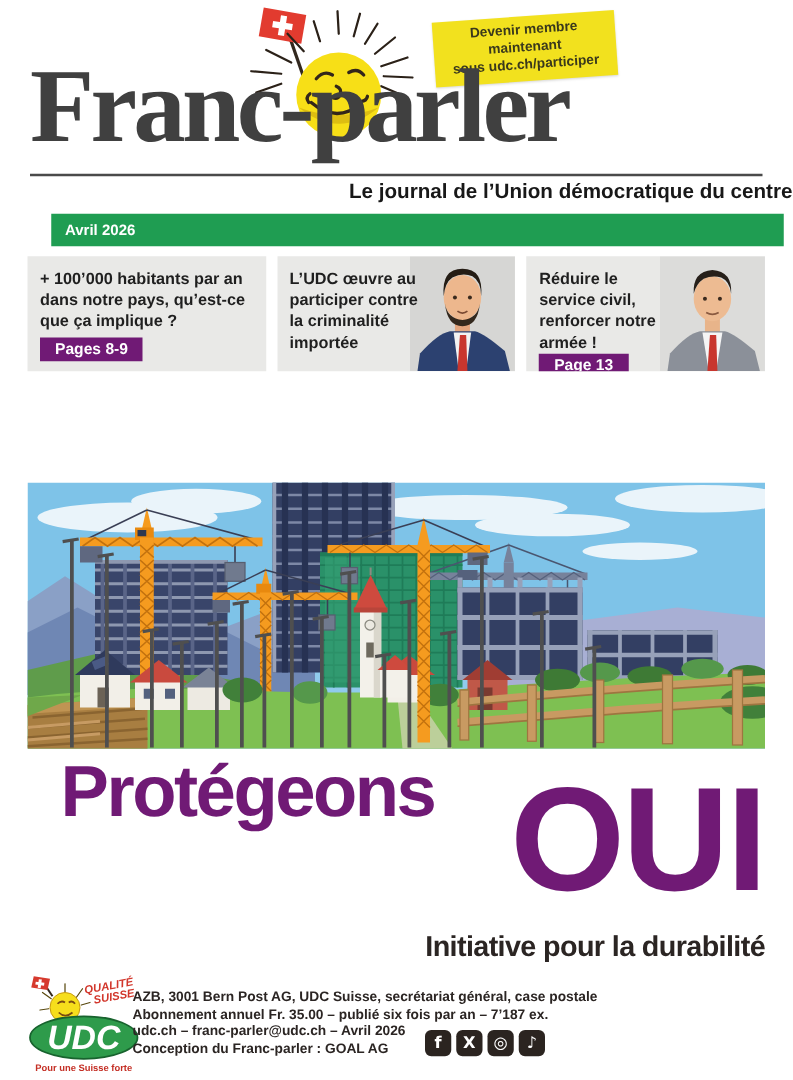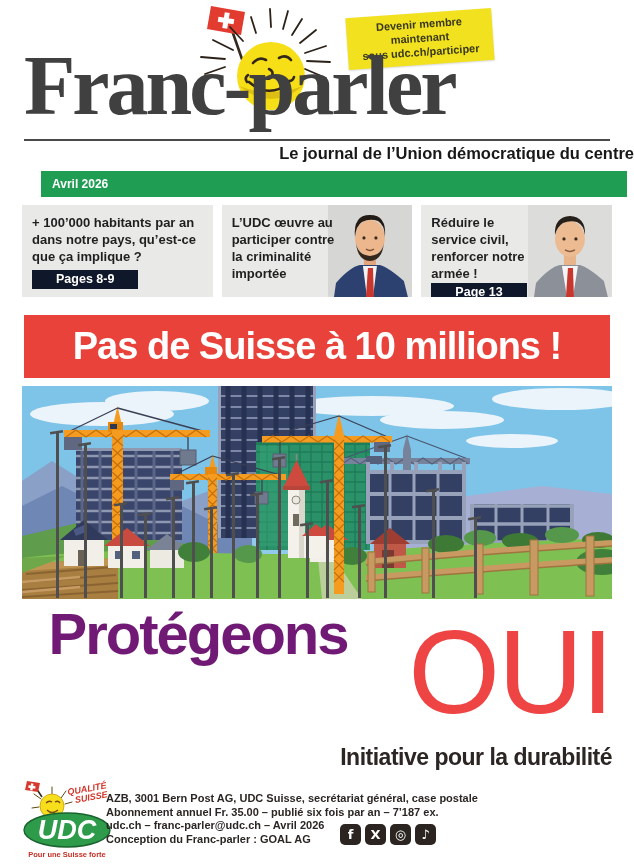--- a/index.html
+++ b/index.html
@@ -21,36 +21,36 @@
   
   .date-bar{position:absolute;left:41px;top:171px;width:586px;height:26px;background:#1F9D52;
     color:#fff;font-size:12px;font-weight:700;line-height:26px;padding-left:11px;box-sizing:border-box;}
 
   
   .teasers{position:absolute;left:22px;top:205px;width:590px;height:92px;display:flex;gap:9px;border-radius:17px;}
   .teaser{flex:1;background:#E9E9E7;position:relative;display:flex;flex-direction:column;
     padding:9px 9px 8px 10px;box-sizing:border-box;overflow:hidden;}
   .teaser-title{font-size:13px;font-weight:700;line-height:1.32;color:#1F1F1F;z-index:2;}
   .teaser.with-photo .teaser-title{width:60%;}
-  .teaser-badge{margin-top:auto;align-self:flex-start;background:#0f172a;color:#fff;
-    font-size:12.5px;font-weight:700;padding:2px 24px 3px;z-index:2;}
+  .teaser-badge{margin-top:auto;align-self:flex-start;background:#701a75;color:#fff;
+    font-size:12.5px;font-weight:700;padding:2px 12px 3px;z-index:2;}
   .teaser-photo{position:absolute;right:0;top:0;bottom:0;width:44%;z-index:1;}
 
   
   .banner{position:absolute;left:24px;top:315px;width:586px;height:63px;background:#E8423B;
     color:#fff;text-align:center;font-size:38px;font-weight:700;line-height:62px;letter-spacing:-1px;}
 
   
   .illus{position:absolute;left:22px;top:386px;width:590px;height:213px;}
 
   
   .campaign{position:absolute;left:22px;top:598px;width:590px;height:180px;}
   .headline{position:absolute;left:0;top:0;width:352px;text-align:center;
     color:#701a75;font-size:58px;font-weight:700;line-height:71px;letter-spacing:-2px;}
-  .vote{position:absolute;right:0;top:24px;color:#ef4444;font-size:118px;font-weight:400;
+  .vote{position:absolute;right:0;top:24px;color:#701a75;font-size:118px;font-weight:700;
     line-height:100px;letter-spacing:-2px;}
   .initiative{position:absolute;right:0;top:146px;color:#2B2523;font-size:23px;font-weight:700;letter-spacing:-0.5px;}
 
   
   .footer{position:absolute;left:22px;top:780px;width:590px;height:80px;}
   .footer-logo{position:absolute;left:0;top:0;}
   .footer-lines{position:absolute;left:84px;top:12px;font-size:11px;font-weight:700;
     color:#2B2523;line-height:13.5px;}
   .social{position:absolute;left:318px;top:44px;display:flex;gap:4px;}
   .social-btn{width:21px;height:21px;border-radius:5px;background:#2B2420;color:#fff;
@@ -139,21 +139,20 @@
         <polygon points="40,63 45,63 46,92 38,92" fill="#C8362E"></polygon>
         <ellipse cx="42" cy="34" rx="15" ry="18" fill="#EDBB92"></ellipse>
         <path d="M27 30 Q26 12 42 11 Q58 12 57 30 Q56 20 49 17 Q42 15 35 18 Q29 22 27 30 Z" fill="#27201A"></path>
         <circle cx="36" cy="34" r="1.6" fill="#3A2A1E"></circle>
           <circle cx="48" cy="34" r="1.6" fill="#3A2A1E"></circle>
         <path d="M37 45 q5 3 10 0" stroke="#8A5A40" stroke-width="1.4" fill="none"></path>
       </svg>
     </div>
   </div>
 
-  <div class="banner">Pas de Suisse à 10 millions !</div>
 
   <svg class="illus" viewBox="0 0 590 213" preserveAspectRatio="none">
     <g>
         <rect width="590" height="213" fill="#7EC3E8"></rect>
       <rect y="118" width="590" height="95" fill="#9ED2EE" opacity="0.55"></rect>
       </g>
     <g fill="#EAF4FA">
       <ellipse cx="80" cy="28" rx="72" ry="12"></ellipse>
         <ellipse cx="135" cy="15" rx="52" ry="10"></ellipse>
       <ellipse cx="350" cy="20" rx="82" ry="10"></ellipse>

